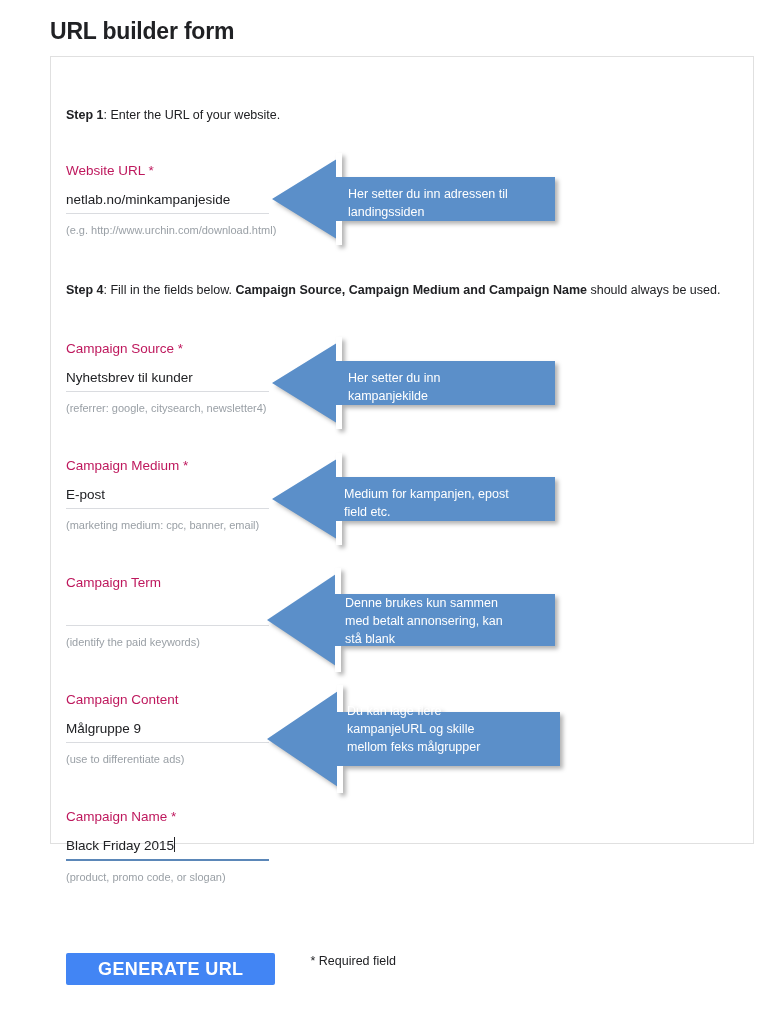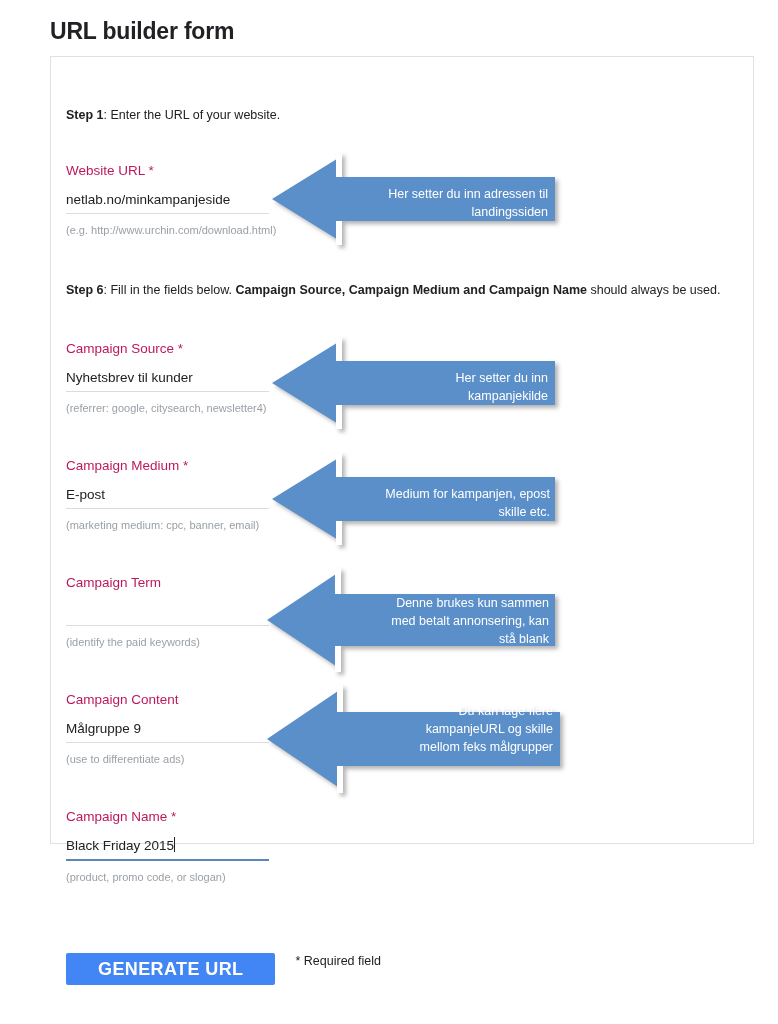--- a/index.html
+++ b/index.html
@@ -136,38 +136,38 @@
     font-weight: bold;
     letter-spacing: 0.4px;
     padding: 0 32px;
     height: 32px;
     line-height: 32px;
     cursor: pointer;
     white-space: nowrap;
     margin-top: 16px;
   }
   .required-note {
-    margin-left: 20px;
+    margin-left: 35px;
     font-size: 12.5px;
     color: #202124;
     white-space: nowrap;
   }
 
   
   .callout {
     position: absolute;
     filter: drop-shadow(3px 3px 2px rgba(0,0,0,0.30));
   }
   .callout svg { display: block; }
   .callout-text {
     position: absolute;
     color: #ffffff;
     font-size: 12.5px;
     line-height: 18px;
-    text-align: right;
+    text-align: left;
     font-family: "Liberation Sans", sans-serif;
   }
 
   #callout-website  { left: 272px; top: 153px; }
   #callout-source   { left: 272px; top: 337px; }
   #callout-medium   { left: 272px; top: 453px; }
   #callout-term     { left: 267px; top: 568px; }
   #callout-content  { left: 267px; top: 685px; }
 </style>
 </head>
@@ -185,21 +185,21 @@
       </div>
 
       <div class="field" id="field-website">
         <div class="field-label">Website URL *</div>
         <div class="field-input">netlab.no/minkampanjeside</div>
         <div class="field-underline"></div>
         <div class="field-hint">(e.g. http://www.urchin.com/download.html)</div>
       </div>
 
       <div class="step-line" id="step2-line">
-        <b>Step 6</b><span>: Fill in the fields below. </span><b>Campaign Source, Campaign Medium and Campaign Name</b><span> should always be used.</span>
+        <b>Step 4</b><span>: Fill in the fields below. </span><b>Campaign Source, Campaign Medium and Campaign Name</b><span> should always be used.</span>
       </div>
 
       <div class="field" id="field-source">
         <div class="field-label">Campaign Source *</div>
         <div class="field-input">Nyhetsbrev til kunder</div>
         <div class="field-underline"></div>
         <div class="field-hint">(referrer: google, citysearch, newsletter4)</div>
       </div>
 
       <div class="field" id="field-medium">
@@ -263,21 +263,21 @@
   </div>
 
   <div class="callout" id="callout-medium">
     <svg width="283" height="92" viewBox="0 0 283 92">
       <path d="M0 46 L68 4 L68 24 L283 24 L283 68 L68 68 L68 88 Z" fill="#5b8fc9"></path>
       <rect x="64" y="0" width="6" height="24" fill="#ffffff"></rect>
       <rect x="64" y="68" width="6" height="24" fill="#ffffff"></rect>
     </svg>
     <div class="callout-text" style="left:72px; top:32px; width:206px;">
       <div>Medium for kampanjen, epost</div>
-      <div>skille etc.</div>
+      <div>field etc.</div>
     </div>
   </div>
 
   <div class="callout" id="callout-term">
     <svg width="288" height="104" viewBox="0 0 288 104">
       <path d="M0 52 L72 4 L72 26 L288 26 L288 78 L72 78 L72 100 Z" fill="#5b8fc9"></path>
       <rect x="68" y="0" width="6" height="26" fill="#ffffff"></rect>
       <rect x="68" y="78" width="6" height="26" fill="#ffffff"></rect>
     </svg>
     <div class="callout-text" style="left:78px; top:26px; width:204px;">

